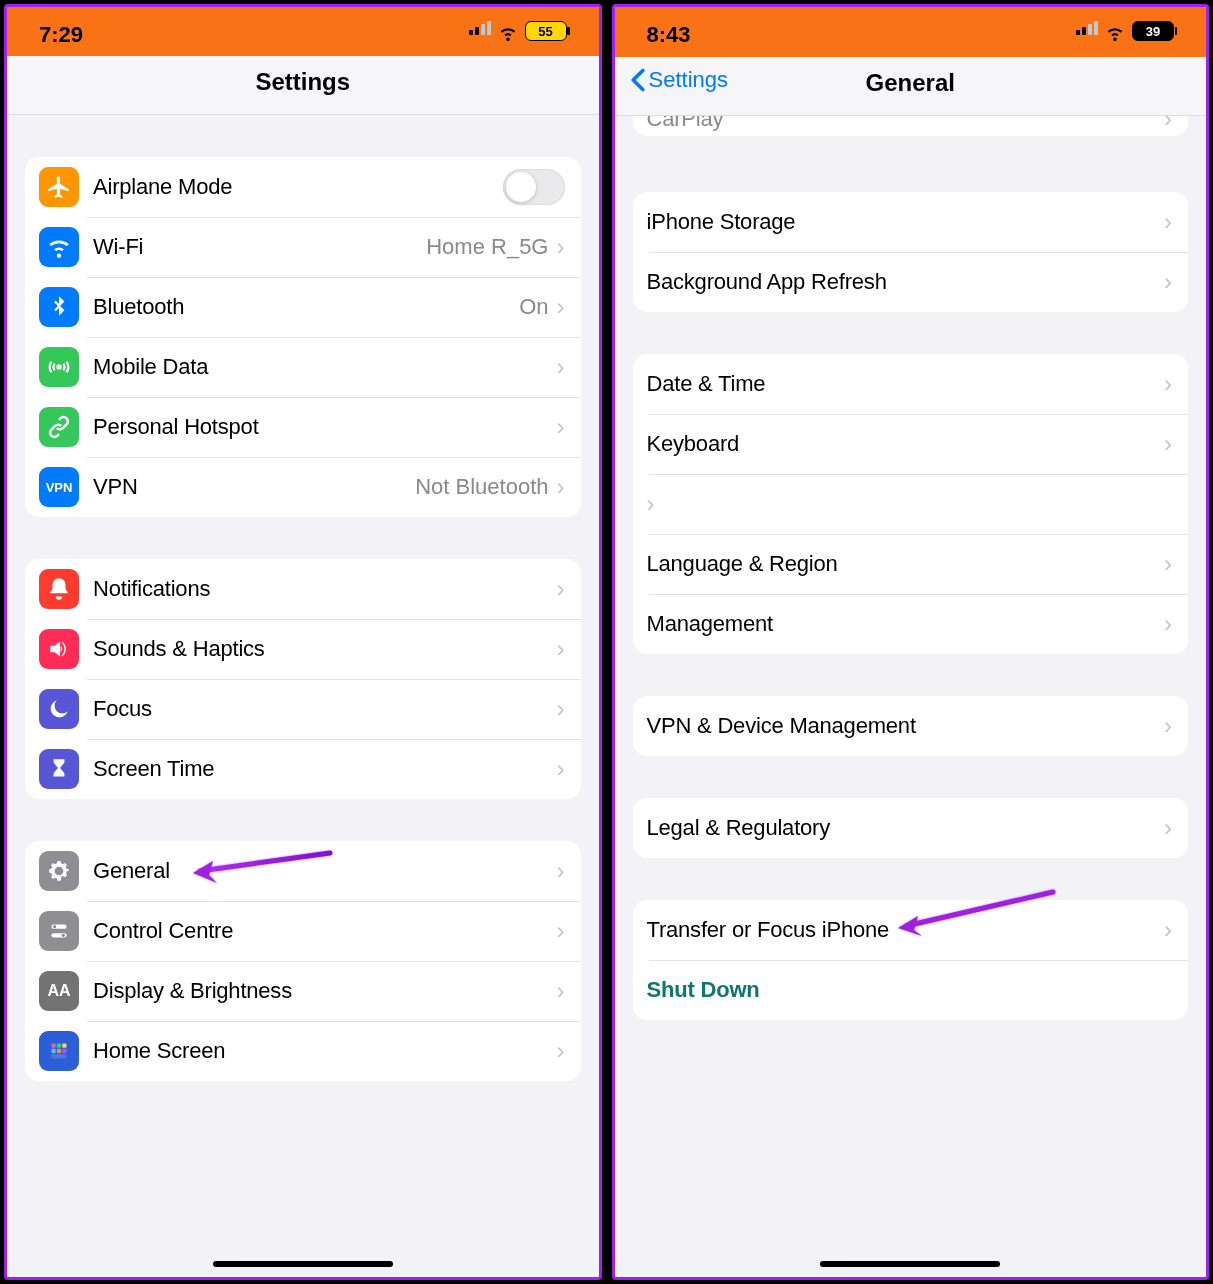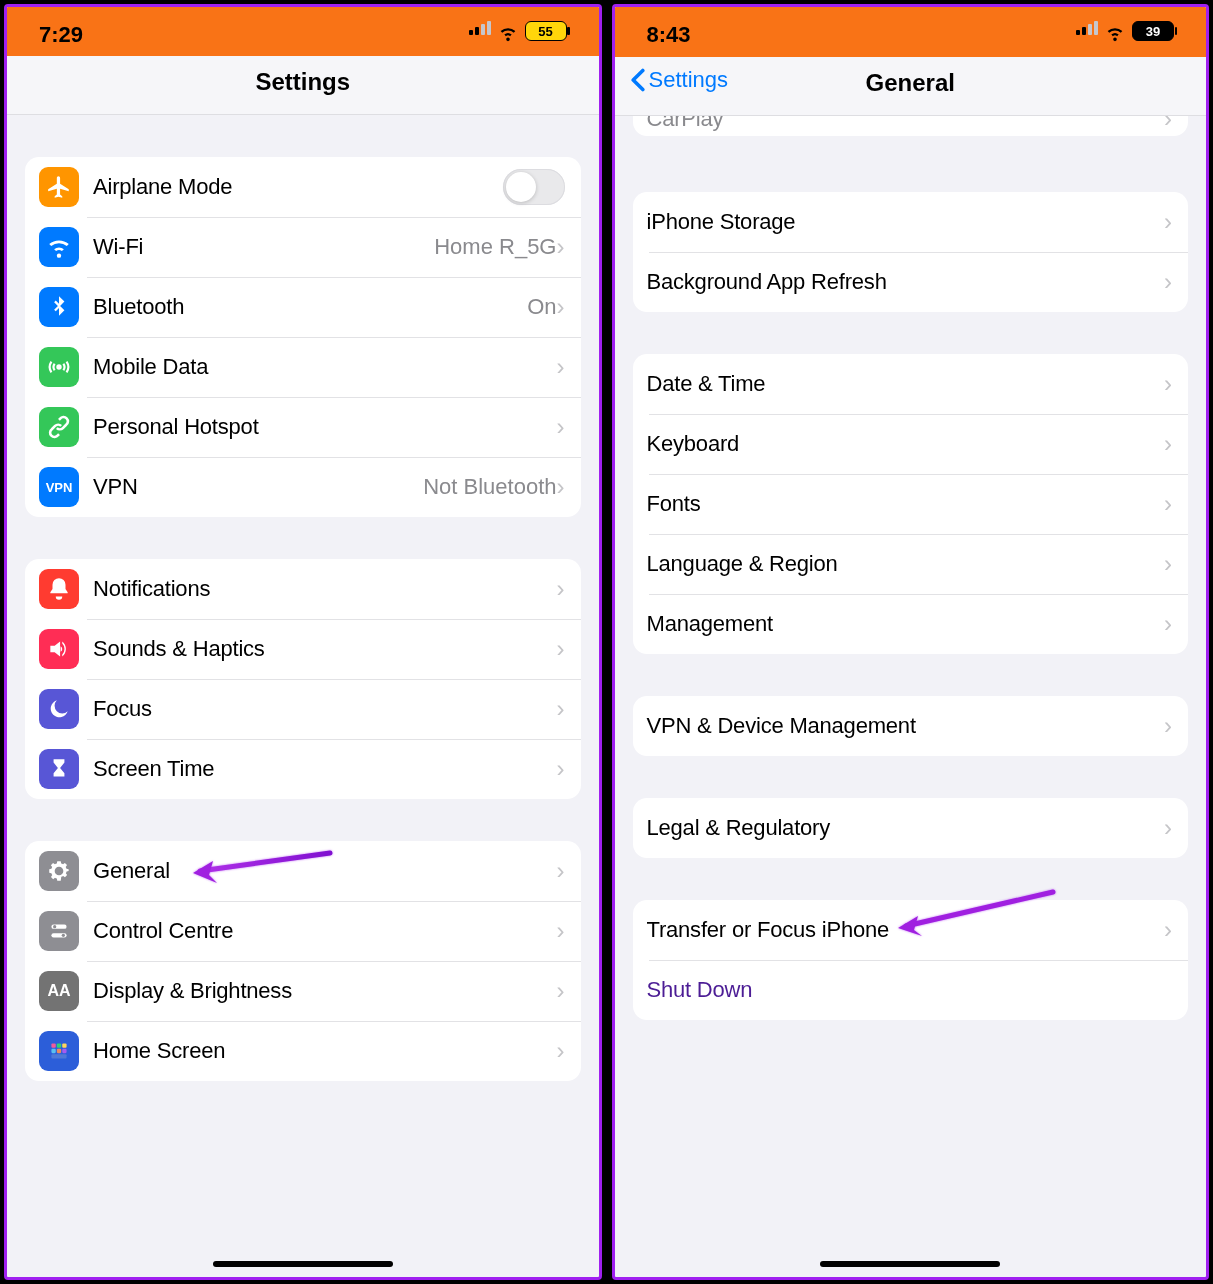--- a/index.html
+++ b/index.html
@@ -89,31 +89,31 @@
   }
   .row.noicon + .row.noicon::before,
   .row.noicon::before { left: 16px; }
   .app-icon {
     width: 40px; height: 40px; border-radius: 9px; margin-right: 14px;
     display: flex; align-items: center; justify-content: center; color: #fff;
     flex-shrink: 0;
   }
   .app-icon svg { width: 26px; height: 26px; }
   .row-label { flex: 1; font-weight: 400; letter-spacing: -0.2px; }
-  .row-detail { color: #8a8a8e; font-size: 22px; margin-right: 0; }
+  .row-detail { color: #8a8a8e; font-size: 22px; margin-right: 8px; }
   .chevron { color: #c5c5c8; font-size: 24px; }
   .switch {
     width: 62px; height: 36px; background: #e9e9eb; border-radius: 18px; position: relative;
     box-shadow: inset 0 0 0 1px #dcdce0;
   }
   .switch::after {
     content: ""; position: absolute; left: 3px; top: 3px; width: 30px; height: 30px;
     background: #fff; border-radius: 50%; box-shadow: 0 1px 4px rgba(0,0,0,0.2);
   }
-  .bluetext { color: #4c1d95; }
+  .bluetext { color: #0f766e; font-weight: bold; }
   .home-indicator {
     position: absolute; bottom: 10px; left: 50%; transform: translateX(-50%);
     width: 180px; height: 6px; background: #000; border-radius: 3px;
   }
   .arrow {
     position: absolute; z-index: 5; pointer-events: none;
   }
   .arrow svg { filter: drop-shadow(0 0 1px rgba(160,32,240,0.6)); }
 
   
@@ -359,21 +359,20 @@
     <div class="group">
       <div class="row noicon">
         <span class="row-label">Date &amp; Time</span>
         <span class="chevron">›</span>
       </div>
       <div class="row noicon">
         <span class="row-label">Keyboard</span>
         <span class="chevron">›</span>
       </div>
       <div class="row noicon">
-        <span class="row-label">Fonts</span>
         <span class="chevron">›</span>
       </div>
       <div class="row noicon">
         <span class="row-label">Language &amp; Region</span>
         <span class="chevron">›</span>
       </div>
       <div class="row noicon">
         <span class="row-label">Management</span>
         <span class="chevron">›</span>
       </div>

